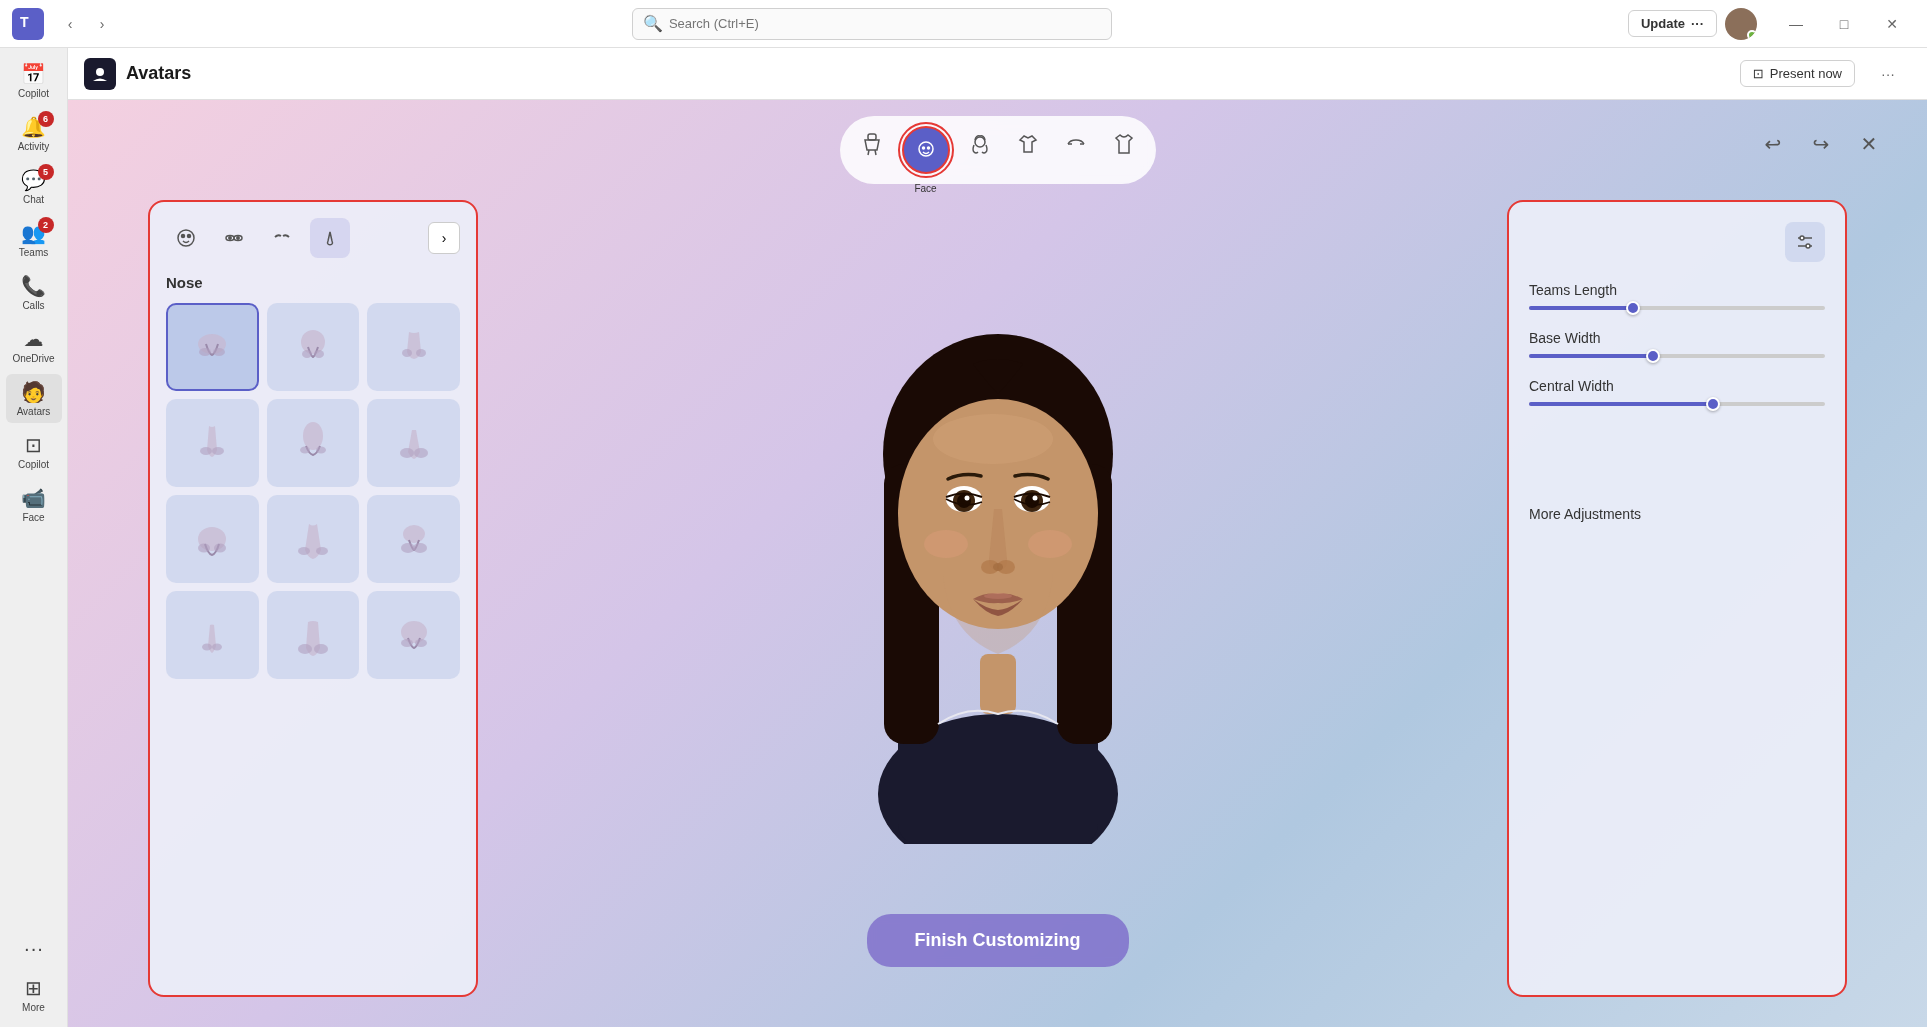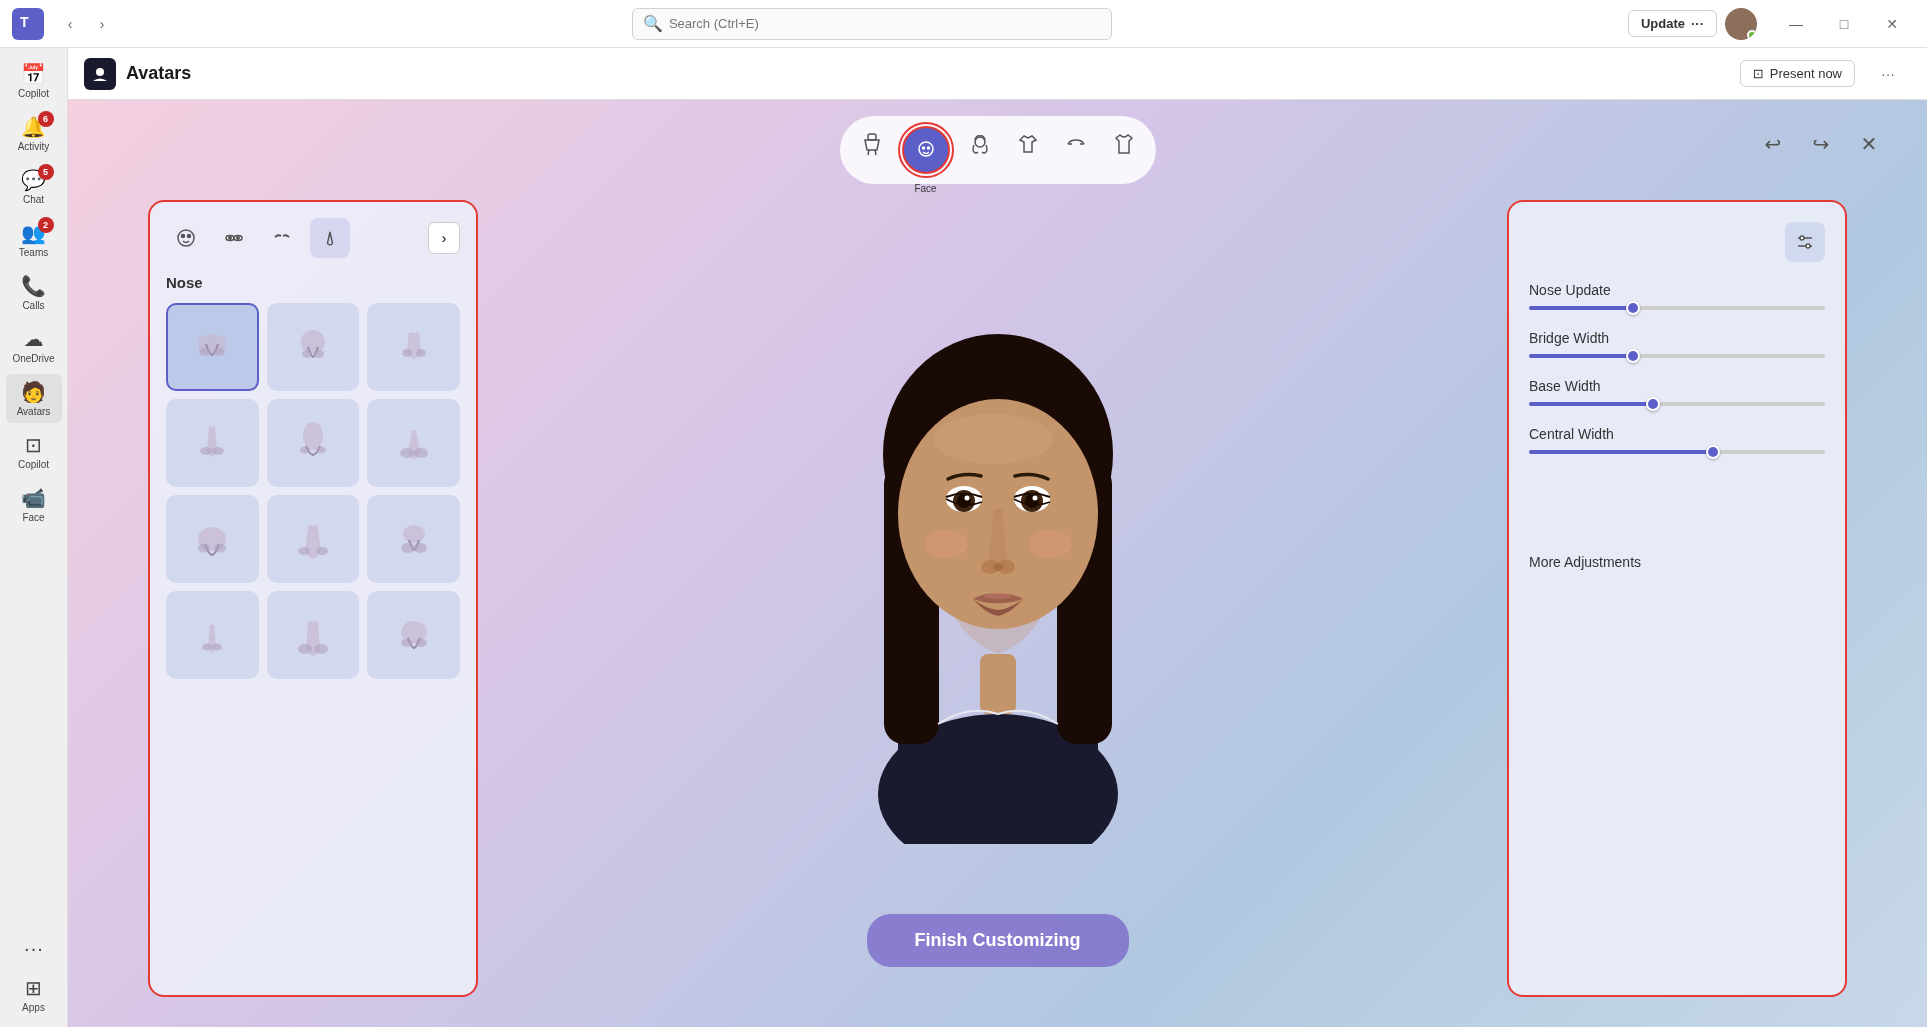--- a/index.html
+++ b/index.html
@@ -494,21 +494,21 @@
     <div class="sidebar-item">
       <span class="icon">📹</span>
       <span class="label">Face</span>
     </div>
     <div class="sidebar-spacer"></div>
     <div class="sidebar-item">
       <span class="icon">···</span>
     </div>
     <div class="sidebar-item">
       <span class="icon">⊞</span>
-      <span class="label">Apps</span>
+      <span class="label">More</span>
     </div>
   </div>
 
   <div class="content-area">
 
     <div class="app-header">
       <div class="app-icon">
         <svg width="18" height="18" viewBox="0 0 18 18">
           <circle cx="9" cy="7" r="4" fill="white"></circle>
           <path d="M2 16 Q9 11 16 16" fill="white"></path>
@@ -777,34 +777,27 @@
             <svg width="20" height="20" viewBox="0 0 20 20" fill="none" stroke="#555" stroke-width="1.5">
               <line x1="3" y1="6" x2="17" y2="6"></line>
               <circle cx="7" cy="6" r="2" fill="white" stroke="#555" stroke-width="1.5"></circle>
               <line x1="3" y1="14" x2="17" y2="14"></line>
               <circle cx="13" cy="14" r="2" fill="white" stroke="#555" stroke-width="1.5"></circle>
             </svg>
           </button>
         </div>
 
         <div class="slider-section">
-          <div class="slider-label">Nose Update</div>
+          <div class="slider-label">Teams Length</div>
           <div class="slider-track">
             <div class="slider-fill" style="width: 35%;"></div>
             <div class="slider-thumb" style="left: 35%;"></div>
           </div>
         </div>
 
-        <div class="slider-section">
-          <div class="slider-label">Bridge Width</div>
-          <div class="slider-track">
-            <div class="slider-fill" style="width: 35%;"></div>
-            <div class="slider-thumb" style="left: 35%;"></div>
-          </div>
-        </div>
 
         <div class="slider-section">
           <div class="slider-label">Base Width</div>
           <div class="slider-track">
             <div class="slider-fill" style="width: 42%;"></div>
             <div class="slider-thumb" style="left: 42%;"></div>
           </div>
         </div>
 
         <div class="slider-section">

